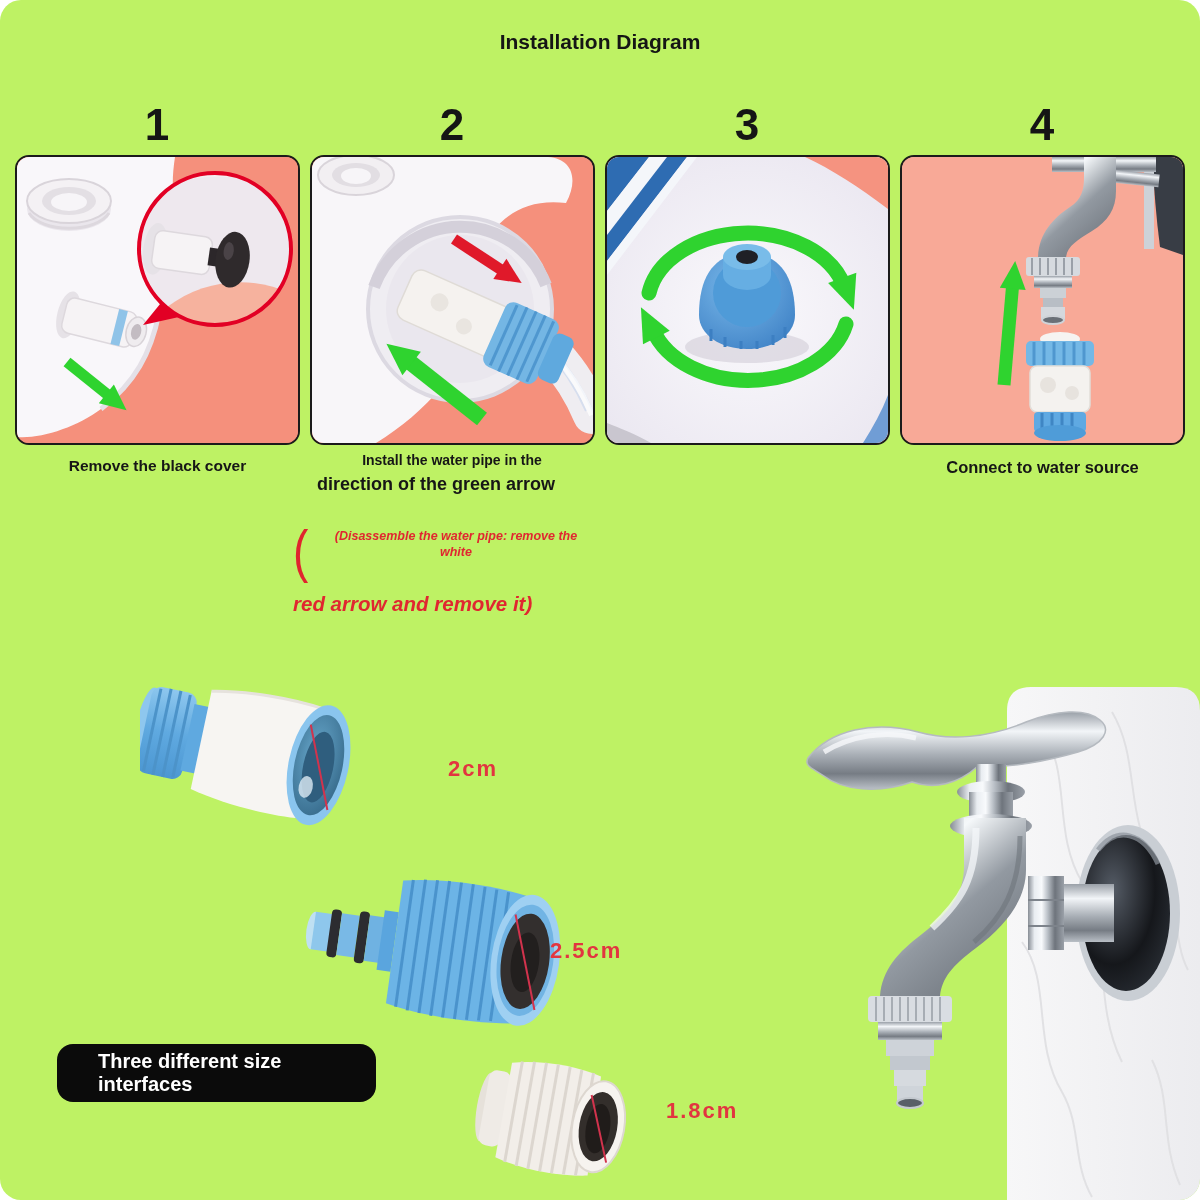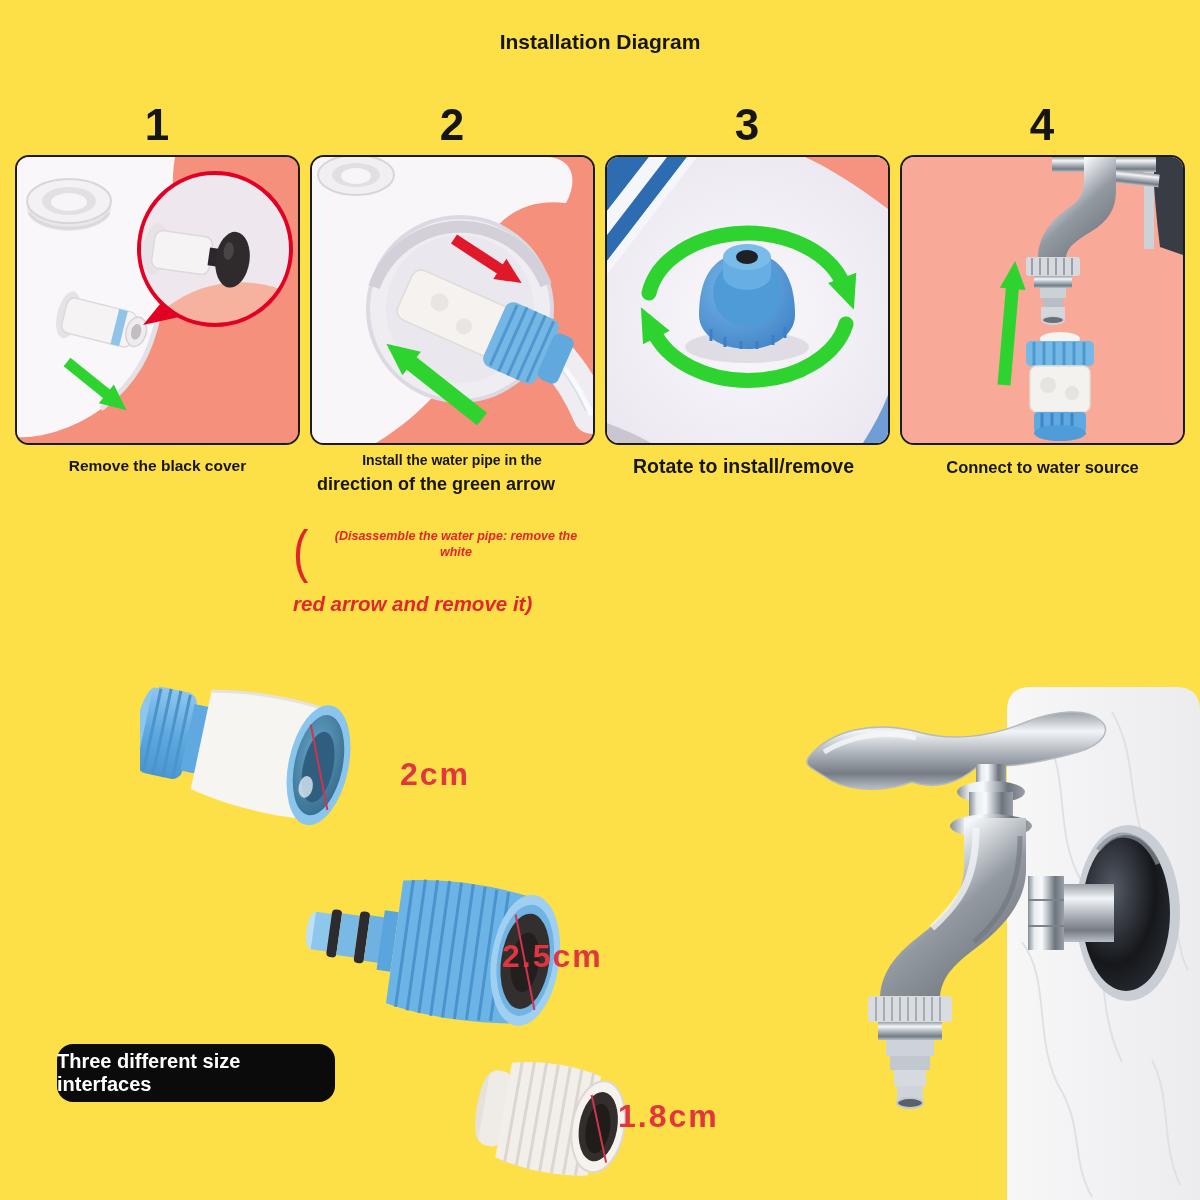--- a/index.html
+++ b/index.html
@@ -1,28 +1,28 @@
 <!DOCTYPE html>
 <html><head>
 <meta charset="utf-8">
 <style>
   html,body{margin:0;padding:0;background:#ffffff;}
-  #canvas{position:relative;width:1200px;height:1200px;background:#fde047;overflow:hidden;
-          font-family:"Liberation Sans","DejaVu Sans",sans-serif;color:#111;}
+  #canvas{position:relative;width:1200px;height:1200px;background:#bef264;overflow:hidden;
+          font-family:"Liberation Sans","DejaVu Sans",sans-serif;color:#111;border-radius:21px;}
   .abs{position:absolute;}
   .title{top:30px;left:0;width:1200px;text-align:center;font-size:21px;font-weight:bold;color:#151515;}
   .stepnum{top:100px;width:80px;text-align:center;font-size:44px;font-weight:bold;color:#151515;}
   .panel{top:155px;width:285px;height:290px;border:2px solid #1b1b1b;border-radius:14px;overflow:hidden;box-sizing:border-box;background:#f5907c;}
   .panel svg{display:block;}
   .cap{font-weight:bold;color:#161616;}
   .cap.center{text-align:center;}
   .red{color:#e02730;font-style:italic;}
-  .sizelabel{font-size:32px;font-weight:bold;color:#e23540;letter-spacing:2px;}
+  .sizelabel{font-size:22px;font-weight:bold;color:#e23540;letter-spacing:2px;margin-left:48px;}
   .badge{left:57px;top:1044px;width:278px;height:58px;background:#0b0b0b;border-radius:16px;
-         display:flex;align-items:center;justify-content:center;color:#ffffff;font-size:20px;font-weight:bold;}
+         display:flex;align-items:center;justify-content:center;color:#ffffff;font-size:20px;font-weight:bold;padding-left:41px;}
   .paren{font-size:46px;font-weight:400;color:#e0252e;transform:scaleY(1.25);transform-origin:top;}
 </style>
 </head>
 <body>
 
 <div id="canvas">
 
   <svg class="abs" width="0" height="0" style="left:0;top:0">
     <defs>
       <linearGradient id="chromeV" x1="0" y1="0" x2="1" y2="0">
@@ -295,21 +295,20 @@
 
   <div class="abs cap center" style="left:15px;width:285px;top:457px;font-size:15.5px">Remove the black cover</div>
 
   <div class="abs cap center" style="left:297px;width:310px;top:452px;font-size:14px">Install the water pipe in the</div>
   <div class="abs cap center" style="left:281px;width:310px;top:474px;font-size:18px">direction of the green arrow</div>
   <div class="abs paren" style="left:293px;top:517px">(</div>
   <div class="abs cap center red" style="left:310px;width:292px;top:529px;font-size:12.5px">(Disassemble the water pipe: remove the</div>
   <div class="abs cap center red" style="left:310px;width:292px;top:545px;font-size:12.5px">white</div>
   <div class="abs cap red" style="left:293px;width:330px;top:592px;font-size:20.5px">red arrow and remove it)</div>
 
-  <div class="abs cap" style="left:633px;width:260px;top:455px;font-size:19.5px">Rotate to install/remove</div>
 
   <div class="abs cap center" style="left:900px;width:285px;top:458px;font-size:16.5px">Connect to water source</div>
 
   <svg class="abs" style="left:140px;top:655px" width="240" height="195" viewBox="0 0 240 195">
     <g transform="translate(112,96) rotate(12)">
       <ellipse cx="-108" cy="0" rx="11" ry="42" fill="#8ec7ee"></ellipse>
       <rect x="-110" y="-44" width="46" height="88" rx="10" fill="url(#bluePl)"></rect>
       <g stroke="#4c93c9" stroke-width="3">
         <line x1="-102" y1="-42" x2="-102" y2="42"></line>
           <line x1="-92" y1="-44" x2="-92" y2="44"></line>

